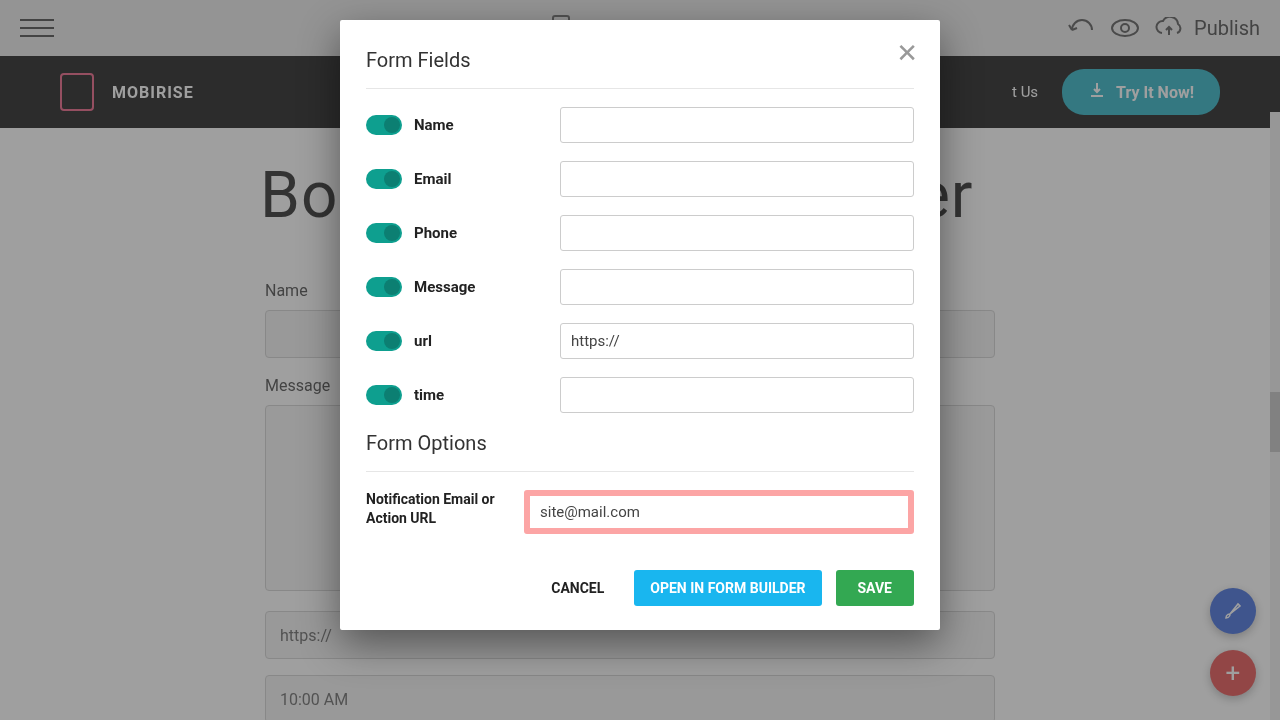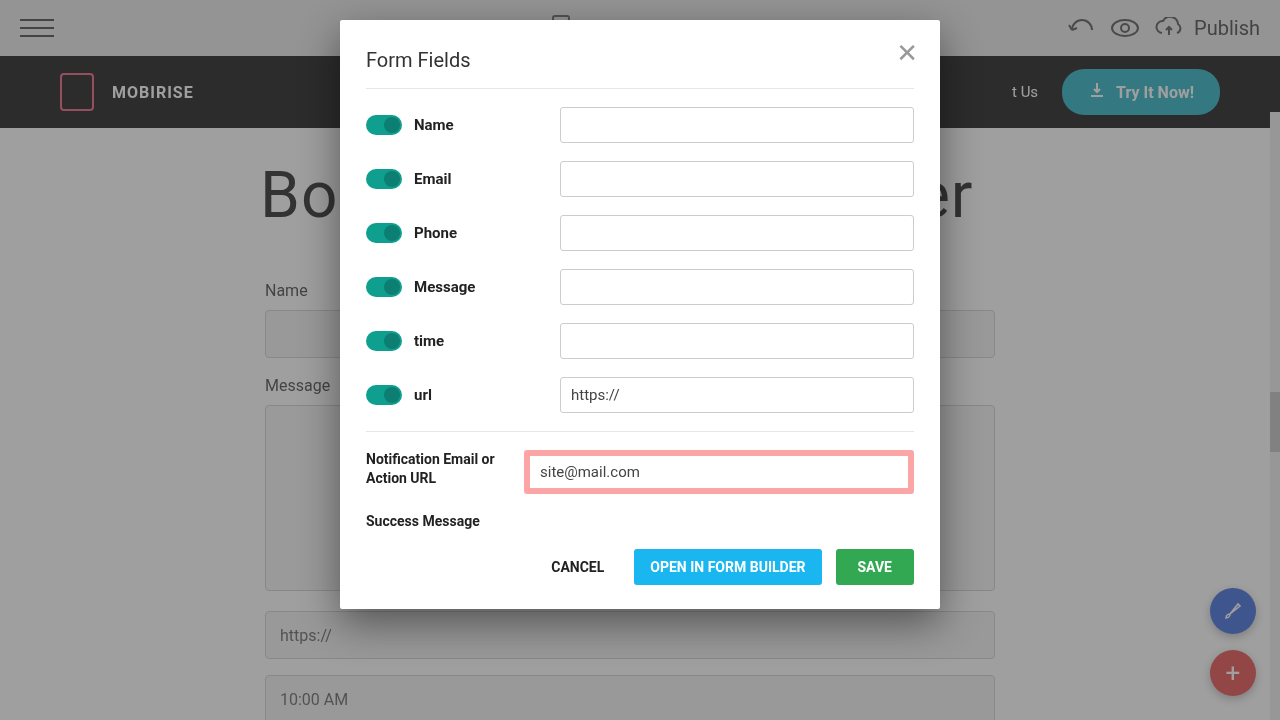--- a/index.html
+++ b/index.html
@@ -267,42 +267,42 @@
       <div class="form-row">
         <div class="left">
           <div class="toggle"></div>
           <span class="row-label">Message</span>
         </div>
         <input class="row-input" style="">
       </div>
       <div class="form-row">
         <div class="left">
           <div class="toggle"></div>
+          <span class="row-label">url</span>
+        </div>
+        <input class="row-input" value="https://" style="">
+      </div>
+      <div class="form-row">
+        <div class="left">
+          <div class="toggle"></div>
           <span class="row-label">time</span>
         </div>
         <input class="row-input" style="">
       </div>
-      <div class="form-row">
-        <div class="left">
-          <div class="toggle"></div>
-          <span class="row-label">url</span>
-        </div>
-        <input class="row-input" value="https://" style="">
-      </div>
-    </div>
-
+    </div>
+
+  <h2>Form Options</h2>
   <hr>
 
   <div class="opt-row">
     <div class="opt-label">Notification Email or Action URL</div>
     <input class="opt-input" value="site@mail.com" style="">
   </div>
 
   <div class="opt-row">
-    <div class="opt-label">Success Message</div>
   </div>
 
   <div class="modal-actions">
     <button class="btn btn-cancel">CANCEL</button>
     <button class="btn btn-open">OPEN IN FORM BUILDER</button>
     <button class="btn btn-save">SAVE</button>
   </div>
 </div>
 
 </body></html>

